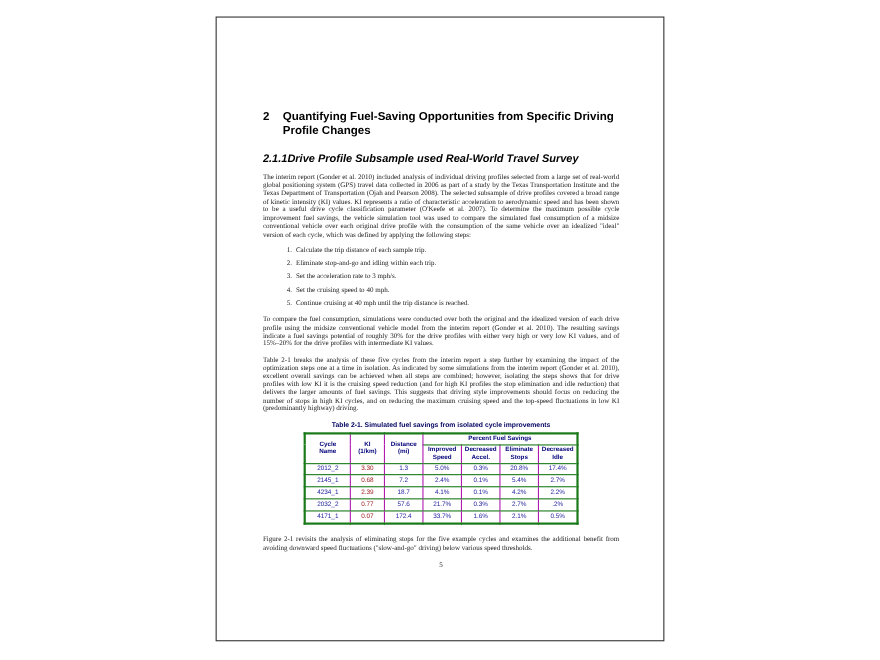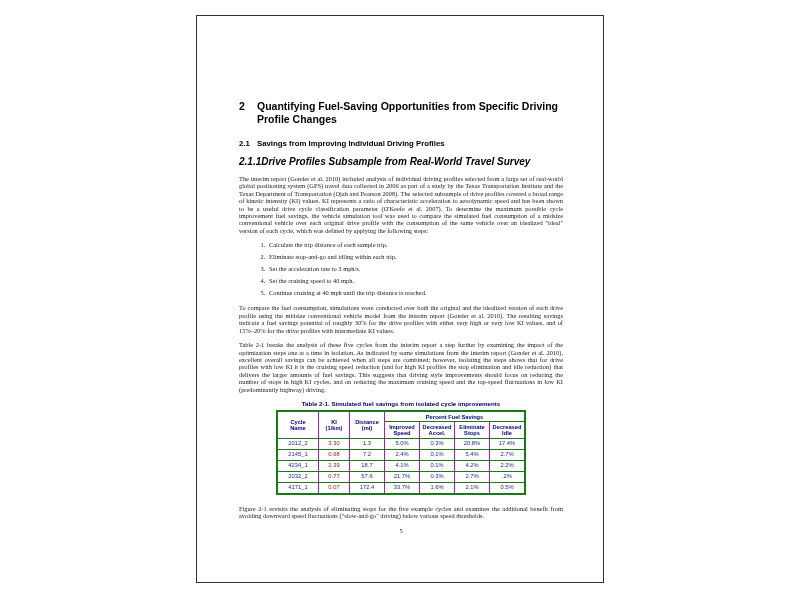--- a/index.html
+++ b/index.html
@@ -108,28 +108,24 @@
 
 <div class="canvas">
   <div class="page">
     <div class="content">
 
       <h1 class="sec">
         <span class="hnum">2</span>
         <span class="htext">Quantifying Fuel-Saving Opportunities from Specific Driving Profile Changes</span>
       </h1>
 
-      <h2 class="sec">
-        <span class="hnum">2.1</span>
-        <span class="htext">Savings from Improving Individual Driving Profiles</span>
-      </h2>
 
       <h3 class="sec">
         <span class="hnum">2.1.1</span>
-        <span class="htext">Drive Profiles Subsample from Real-World Travel Survey</span>
+        <span class="htext">Drive Profile Subsample used Real-World Travel Survey</span>
       </h3>
 
       <p class="body">The interim report (Gonder et al. 2010) included analysis of individual driving profiles selected from a large set of real-world global positioning system (GPS) travel data collected in 2006 as part of a study by the Texas Transportation Institute and the Texas Department of Transportation (Ojah and Pearson 2008). The selected subsample of drive profiles covered a broad range of kinetic intensity (KI) values. KI represents a ratio of characteristic acceleration to aerodynamic speed and has been shown to be a useful drive cycle classification parameter (O'Keefe et al. 2007). To determine the maximum possible cycle improvement fuel savings, the vehicle simulation tool was used to compare the simulated fuel consumption of a midsize conventional vehicle over each original drive profile with the consumption of the same vehicle over an idealized "ideal" version of each cycle, which was defined by applying the following steps:</p>
 
       <ol class="steps">
         <li>Calculate the trip distance of each sample trip.</li>
         <li>Eliminate stop-and-go and idling within each trip.</li>
         <li>Set the acceleration rate to 3 mph/s.</li>
         <li>Set the cruising speed to 40 mph.</li>
         <li>Continue cruising at 40 mph until the trip distance is reached.</li>

